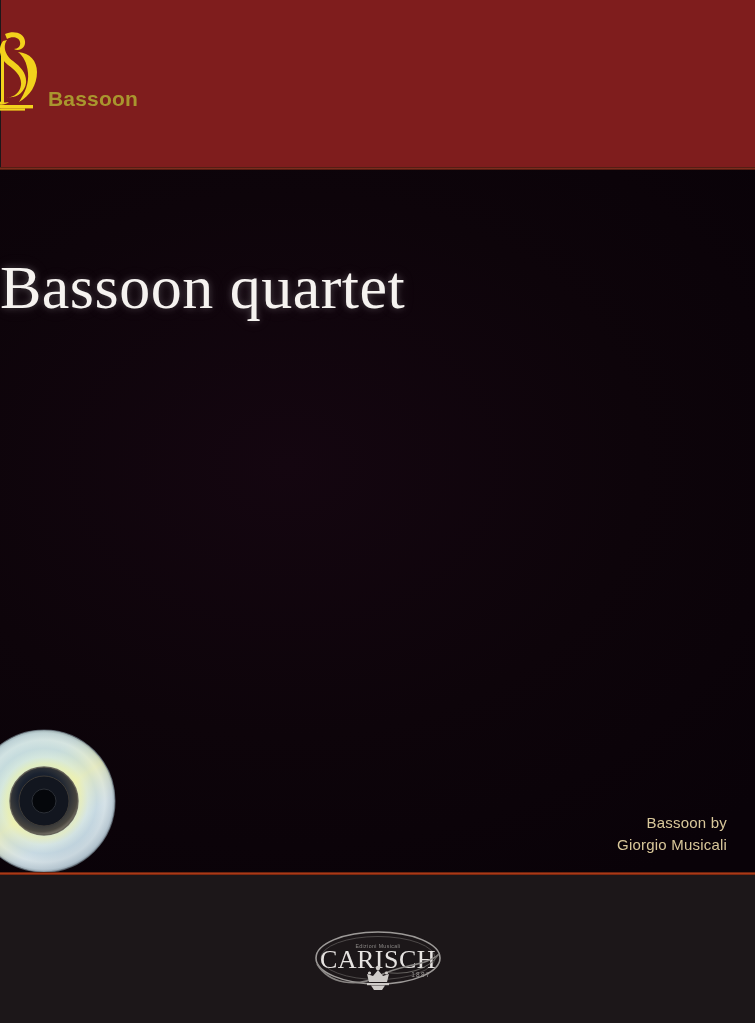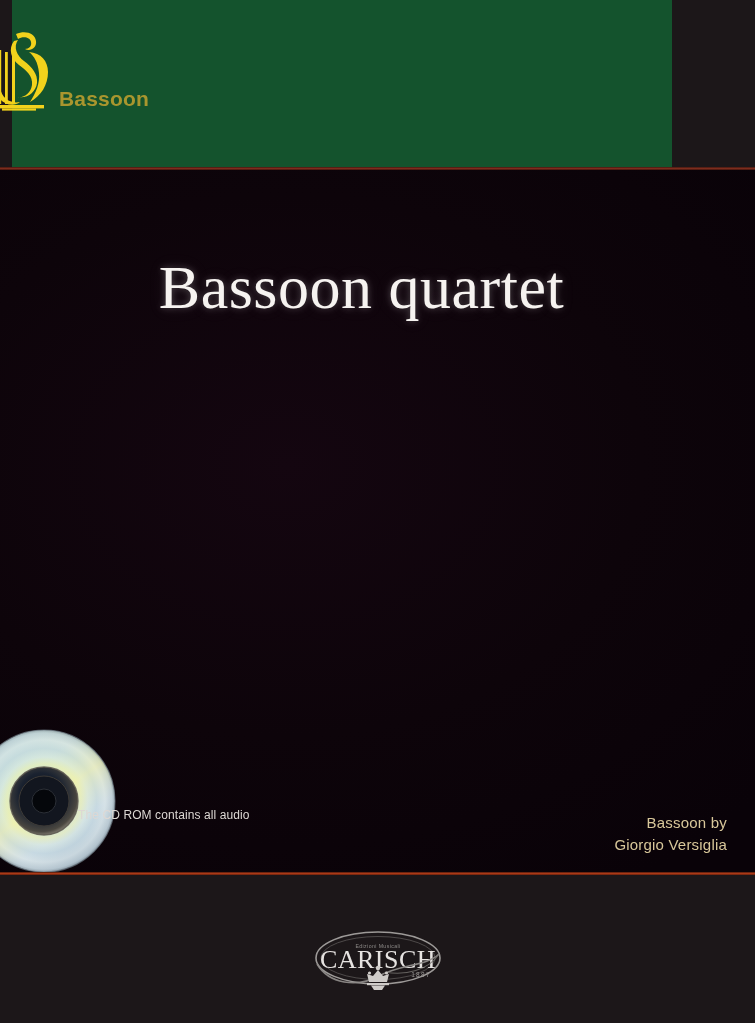--- a/index.html
+++ b/index.html
@@ -17,23 +17,23 @@
     position:relative;
     width:755px;
     height:1023px;
     background:#1c1719;
     overflow:hidden;
   }
 
   
   .header-band {
     position:absolute;
-    left:12px; top:0;
-    width:660px; height:168px;
-    background:#14532d;
+    left:1px; top:0;
+    width:755px; height:168px;
+    background:#7f1d1d;
   }
 
   .brand-logo {
     position:absolute;
     left:-16px; top:28px;
     width:64px; height:92px;
   }
   .brand-logo svg { display:block; width:64px; height:92px; }
 
   .instrument-label {
@@ -69,21 +69,21 @@
     width:755px; height:702px;
     background:
       radial-gradient(ellipse 85% 70% at 38% 42%, #140610 0%, #0d040a 55%, #090208 100%),
       #0b0309;
   }
 
   .cover-title {
     position:absolute;
     left:0; right:32px;
     top:255px;
-    text-align:center;
+    text-align:left;
     font-family:"Liberation Serif", "DejaVu Serif", serif;
     font-size:62px;
     font-weight:normal;
     color:#f6f3f0;
     letter-spacing:0.5px;
     line-height:1.05;
     text-shadow:0 0 7px rgba(255,255,255,0.25), 0 0 18px rgba(200,190,200,0.12);
     white-space:nowrap;
   }
 
@@ -218,26 +218,25 @@
       <circle cx="72" cy="72" r="34" fill="url(#hubGrad)"></circle>
       <circle cx="72" cy="72" r="34" fill="none" stroke="#5a564e" stroke-width="1.4" opacity="0.85"></circle>
       <circle cx="72" cy="72" r="25" fill="#12161f"></circle>
       <circle cx="72" cy="72" r="25" fill="none" stroke="#3d3a36" stroke-width="1"></circle>
       <circle cx="72" cy="72" r="12" fill="#05070b"></circle>
       <circle cx="72" cy="72" r="12" fill="none" stroke="#2b2f36" stroke-width="1"></circle>
     </svg>
   </div>
 
   <div class="cd-caption">
-    <span>The CD ROM contains all audio</span>
   </div>
 
   <div class="arranger-block">
     <span>Bassoon by</span>
-    <span>Giorgio Versiglia</span>
+    <span>Giorgio Musicali</span>
   </div>
 
   <div class="divider-bottom"></div>
 
   <div class="footer-band"></div>
 
   <div class="publisher-logo">
     <svg viewBox="0 0 170 90" xmlns="http://www.w3.org/2000/svg">
 
       <ellipse cx="85" cy="40" rx="62" ry="26" fill="none" stroke="#9d9a98" stroke-width="1.6"></ellipse>

